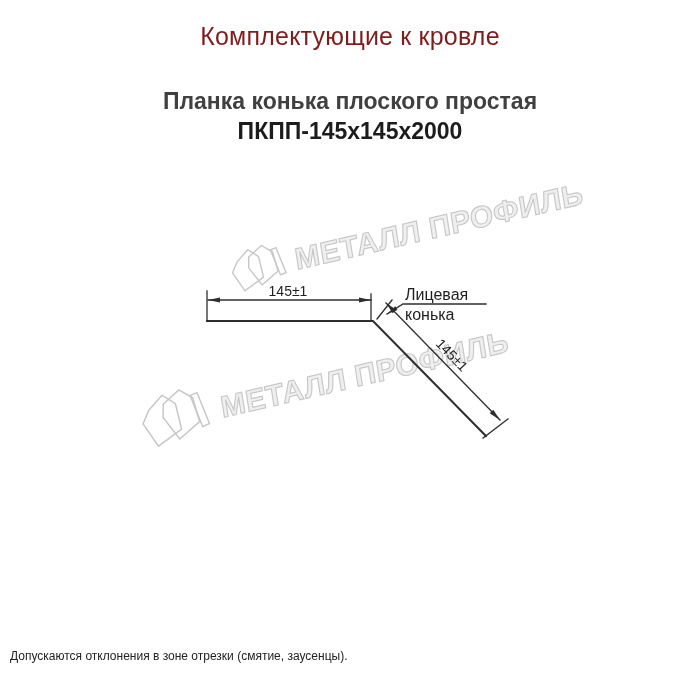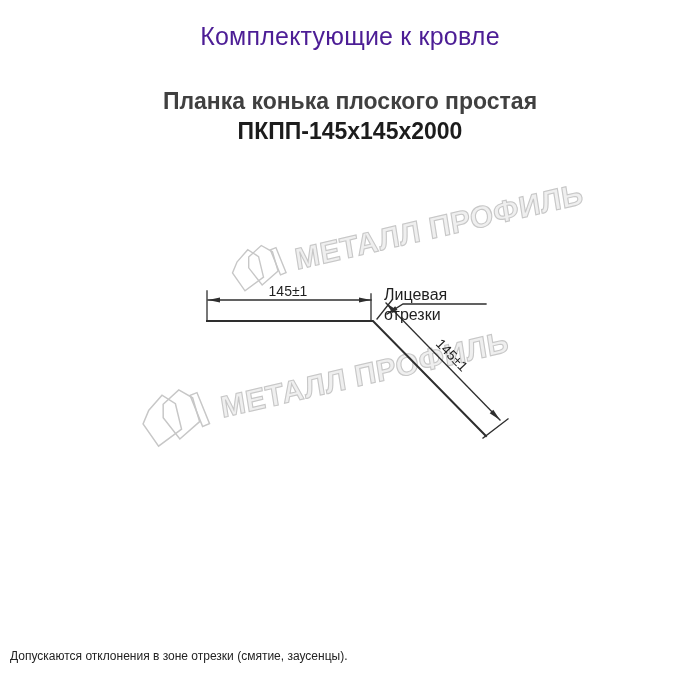--- a/index.html
+++ b/index.html
@@ -2,21 +2,21 @@
 <html><head>
 <meta charset="utf-8">
 <style>
   html,body{margin:0;padding:0;background:#ffffff;}
   .page{
     position:relative;width:700px;height:700px;background:#ffffff;overflow:hidden;
     font-family:"Liberation Sans","DejaVu Sans",sans-serif;color:#1a1a1a;
   }
   .page-title{
     position:absolute;top:22px;left:0;width:700px;text-align:center;
-    font-size:25px;font-weight:400;color:#4c1d95;letter-spacing:0.2px;
+    font-size:25px;font-weight:400;color:#7f1d1d;letter-spacing:0.2px;
   }
   .product-name{
     position:absolute;top:88px;left:0;width:700px;text-align:center;
     font-size:23px;font-weight:700;color:#404040;
   }
   .product-code{
     position:absolute;top:118px;left:0;width:700px;text-align:center;
     font-size:23px;font-weight:700;color:#1c1c1c;
   }
   
@@ -32,21 +32,21 @@
   }
   .wm-logo{flex:0 0 auto;}
   
   .diagram-svg{position:absolute;left:0;top:0;width:700px;height:700px;}
   .dim-label{
     position:absolute;font-size:14px;color:#1f1f1f;text-align:center;white-space:nowrap;
   }
   .dim-top{left:256px;top:283px;width:64px;}
   .dim-slant{left:417px;top:347px;width:70px;transform:rotate(46deg);transform-origin:center center;}
   .face-label{
-    position:absolute;left:384px;top:285px;width:90px;
+    position:absolute;left:405px;top:285px;width:90px;
     font-size:16px;line-height:20px;color:#1f1f1f;white-space:nowrap;
   }
   .footer-notes{
     position:absolute;left:10px;top:648px;width:640px;
     font-size:12px;line-height:16px;color:#222222;
   }
 </style>
 </head>
 <body>
 
@@ -93,20 +93,20 @@
 
     <path d="M387,314 L403,304 L486,304"></path>
     <polygon fill="#2e2e2e" stroke="none" points="387,314 397.5,310.1 395.2,306.3"></polygon>
   </svg>
 
   <div class="dim-label dim-top">145±1</div>
   <div class="dim-label dim-slant">145±1</div>
 
   <div class="face-label">
     <div>Лицевая</div>
-    <div>отрезки</div>
+    <div>конька</div>
   </div>
 
   <div class="footer-notes">
     <div>Допускаются отклонения в зоне отрезки (смятие, заусенцы).</div>
   </div>
 
 </div>
 
 </body></html>

